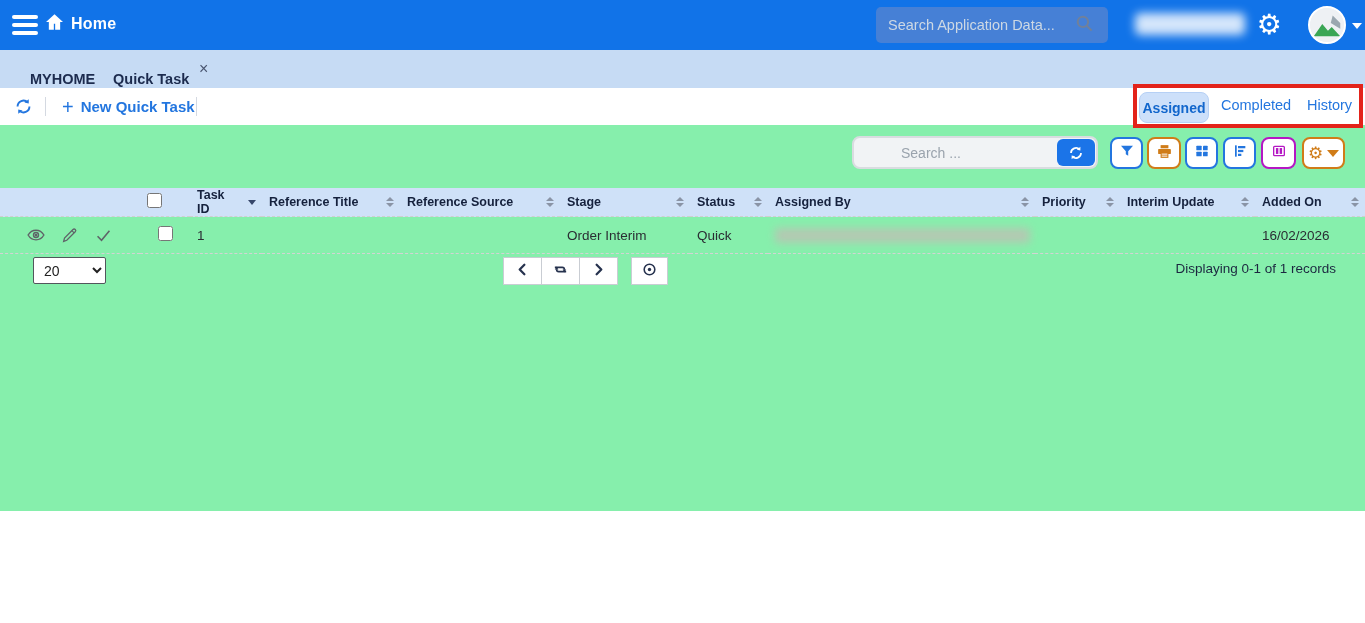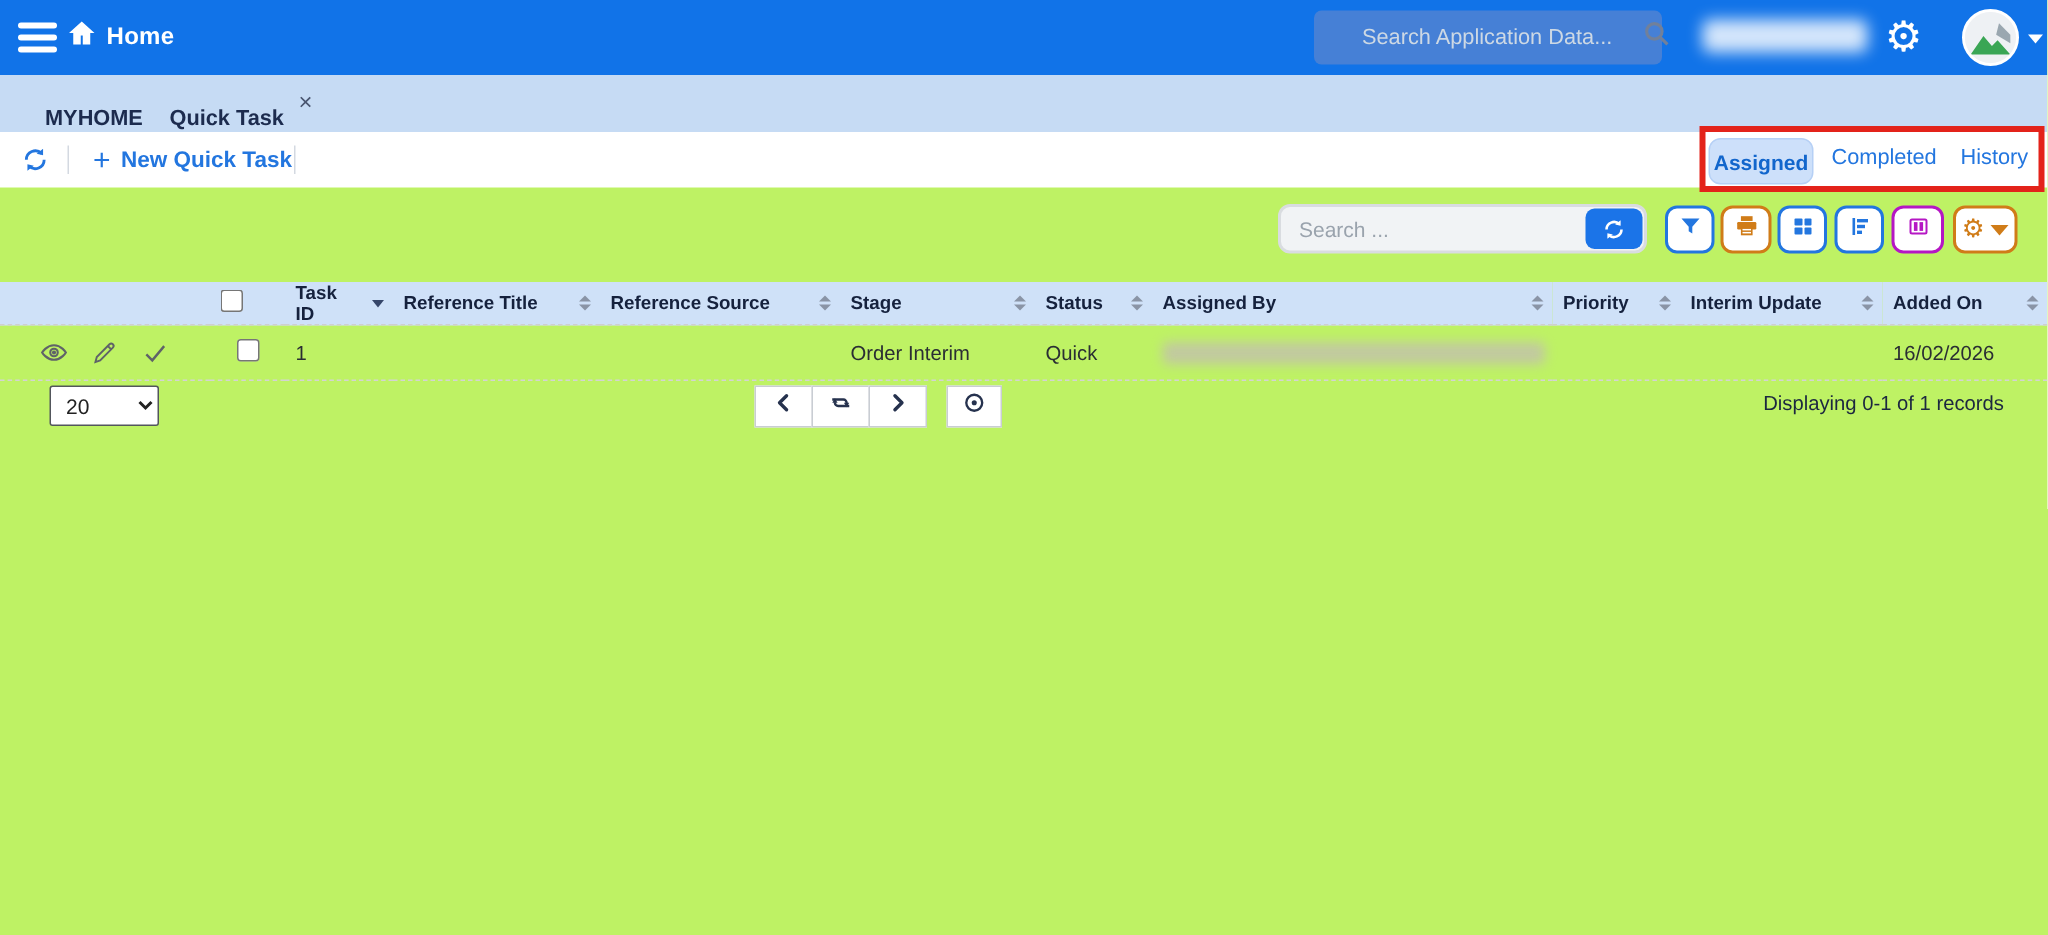--- a/index.html
+++ b/index.html
@@ -1,29 +1,29 @@
 <!DOCTYPE html>
 <html><head>
 <meta charset="utf-8">
 <style>
   * { margin:0; padding:0; box-sizing:border-box; }
   html,body { width:1365px; height:623px; overflow:hidden; background:#fff;
     font-family:"Liberation Sans","DejaVu Sans",sans-serif; }
-  .stage { position:relative; width:1365px; height:623px; background:#bef264; overflow:hidden; }
+  .stage { position:relative; width:1365px; height:511px; background:#86efac; overflow:hidden; }
 
   
   .navbar { position:absolute; left:0; top:0; width:1365px; height:50px; background:#1173e8; }
   .hamburger { position:absolute; left:12px; top:15px; width:26px; height:20px; cursor:pointer; }
   .hamburger span { display:block; width:26px; height:3.5px; background:#fff; border-radius:2px; margin-bottom:4.5px; }
   .home-wrap { position:absolute; left:44px; top:12px; display:flex; align-items:center; gap:6px; cursor:pointer; }
   .home-title { color:#fff; font-size:16px; font-weight:bold; letter-spacing:.2px; }
   .nav-search { position:absolute; left:876px; top:7px; width:232px; height:36px; background:#4680d6;
     border-radius:5px; display:flex; align-items:center; }
   .nav-search input { flex:1; height:100%; background:transparent; border:none; outline:none;
-    padding-left:32px; font-size:14.5px; color:#fff; font-family:inherit; }
+    padding-left:12px; font-size:14.5px; color:#fff; font-family:inherit; }
   .nav-search input::placeholder { color:#cdd8e4; opacity:1; }
   .nav-search .mag { margin-right:14px; }
   .nav-blur { position:absolute; left:1135px; top:13px; width:110px; height:22px; border-radius:5px;
     background:rgba(255,255,255,.82); filter:blur(5px); }
   .nav-gear { position:absolute; left:1252px; top:6px; width:34px; height:38px; color:#fff;
     font-size:28px; line-height:38px; text-align:center; font-family:"DejaVu Sans",sans-serif; cursor:pointer; }
   .avatar { position:absolute; left:1308px; top:6px; width:38px; height:38px; border-radius:50%;
     border:2px solid #fff; overflow:hidden; background:#eef1f4; cursor:pointer; }
   .nav-caret { position:absolute; left:1352px; top:23px; width:0; height:0;
     border-left:5px solid transparent; border-right:5px solid transparent; border-top:6px solid #fff; cursor:pointer; }
@@ -44,21 +44,21 @@
   .tb-plus { font-size:20px; font-weight:400; line-height:18px; }
   .view-pill { position:absolute; left:1139px; top:92px; width:70px; height:31px; background:#cde0fa;
     border:1px solid #b6d0f5; border-radius:8px; display:flex; align-items:center; justify-content:center;
     color:#1266cc; font-size:14px; font-weight:bold; cursor:pointer; z-index:2; }
   .view-link { position:absolute; top:97px; color:#2376df; font-size:14.5px; cursor:pointer; z-index:2; }
   .red-box { position:absolute; left:1133px; top:84px; width:230px; height:44px;
     border:4px solid #e3231a; z-index:3; pointer-events:none; }
 
   
   .grid-search { position:absolute; left:852px; top:136px; width:246px; height:33px;
-    background:#f1f3f5; border:2px solid #d9dce0; border-radius:8px; display:flex; align-items:center; }
+    background:#f1f3f5; border:2px solid #d9dce0; border-radius:8px; display:flex; align-items:center;padding-left:35px; }
   .grid-search input { flex:1; min-width:0; height:100%; background:transparent; border:none; outline:none;
     padding-left:12px; font-size:14px; color:#5b636e; font-family:inherit; }
   .grid-search input::placeholder { color:#9aa3ad; opacity:1; }
   .gs-btn { width:38px; height:27px; margin:1px; border:none; border-radius:6px; background:#1b74e8;
     display:flex; align-items:center; justify-content:center; cursor:pointer; }
   .ibtn { position:absolute; top:137px; height:32px; background:#fff; border-radius:8px;
     display:flex; align-items:center; justify-content:center; cursor:pointer; }
   .b-blue { border:2px solid #2376df; }
   .b-orange { border:2px solid #d07c18; }
   .b-magenta { border:2px solid #b517c4; }

